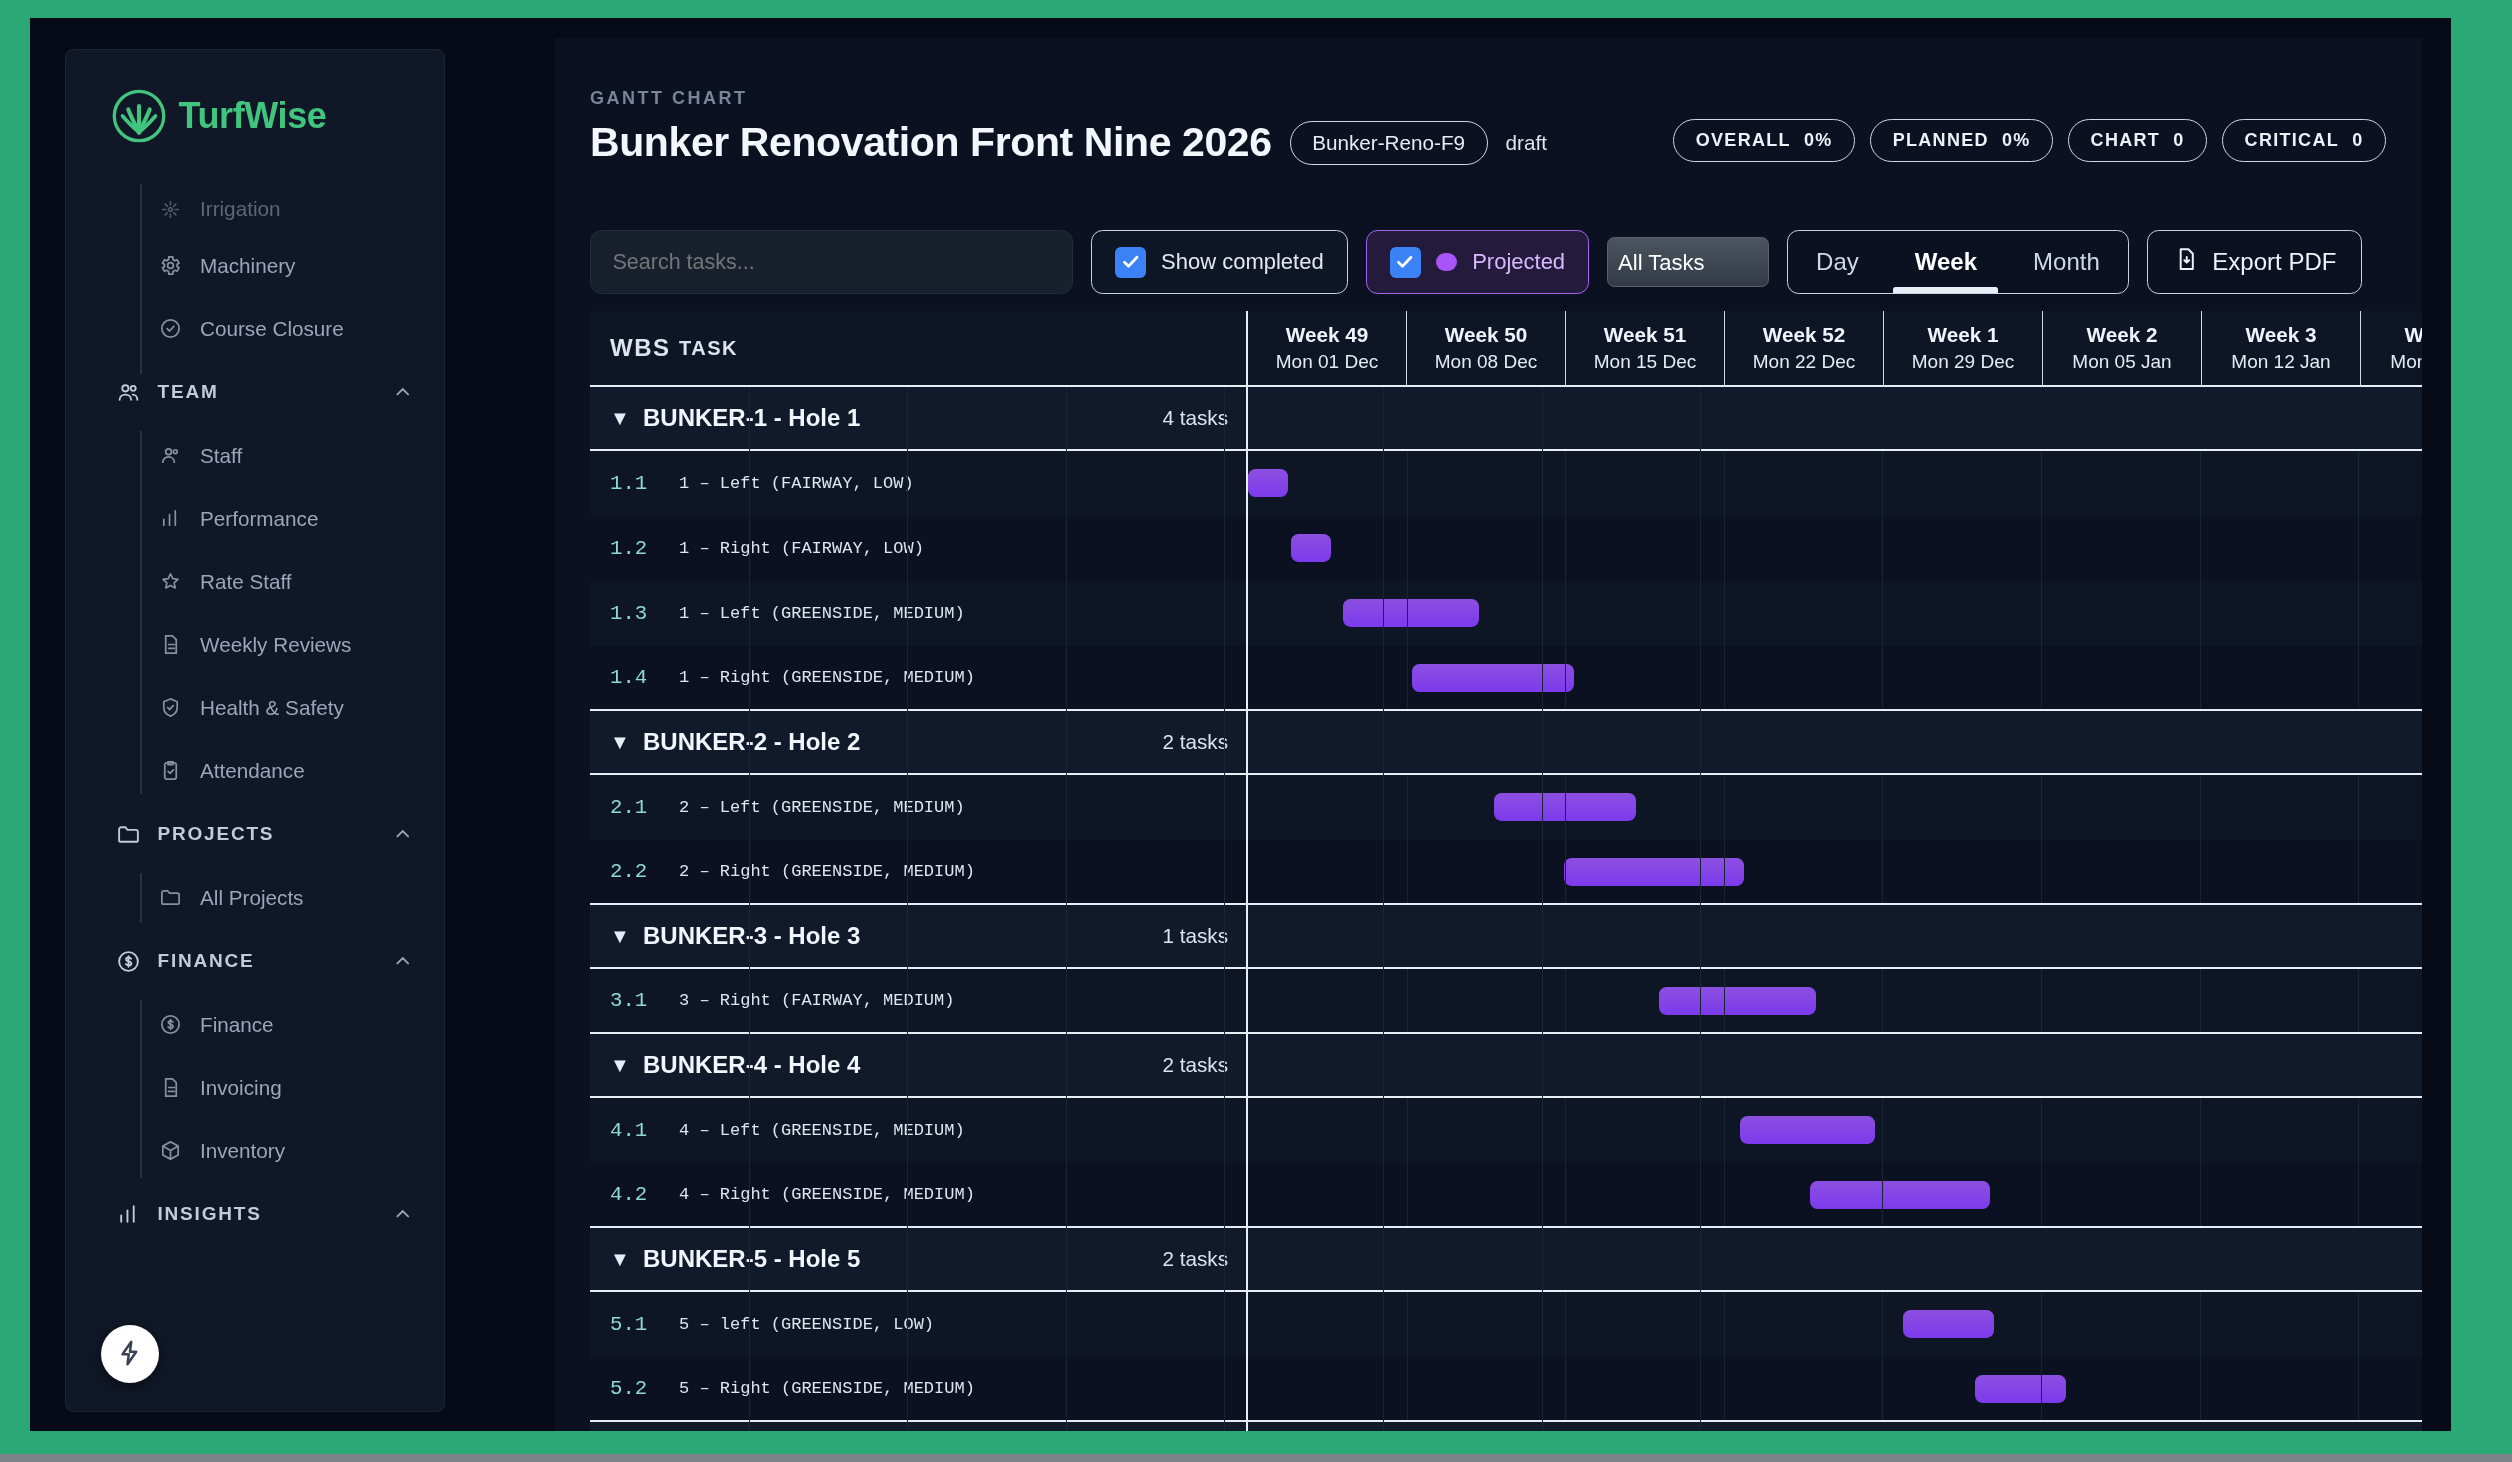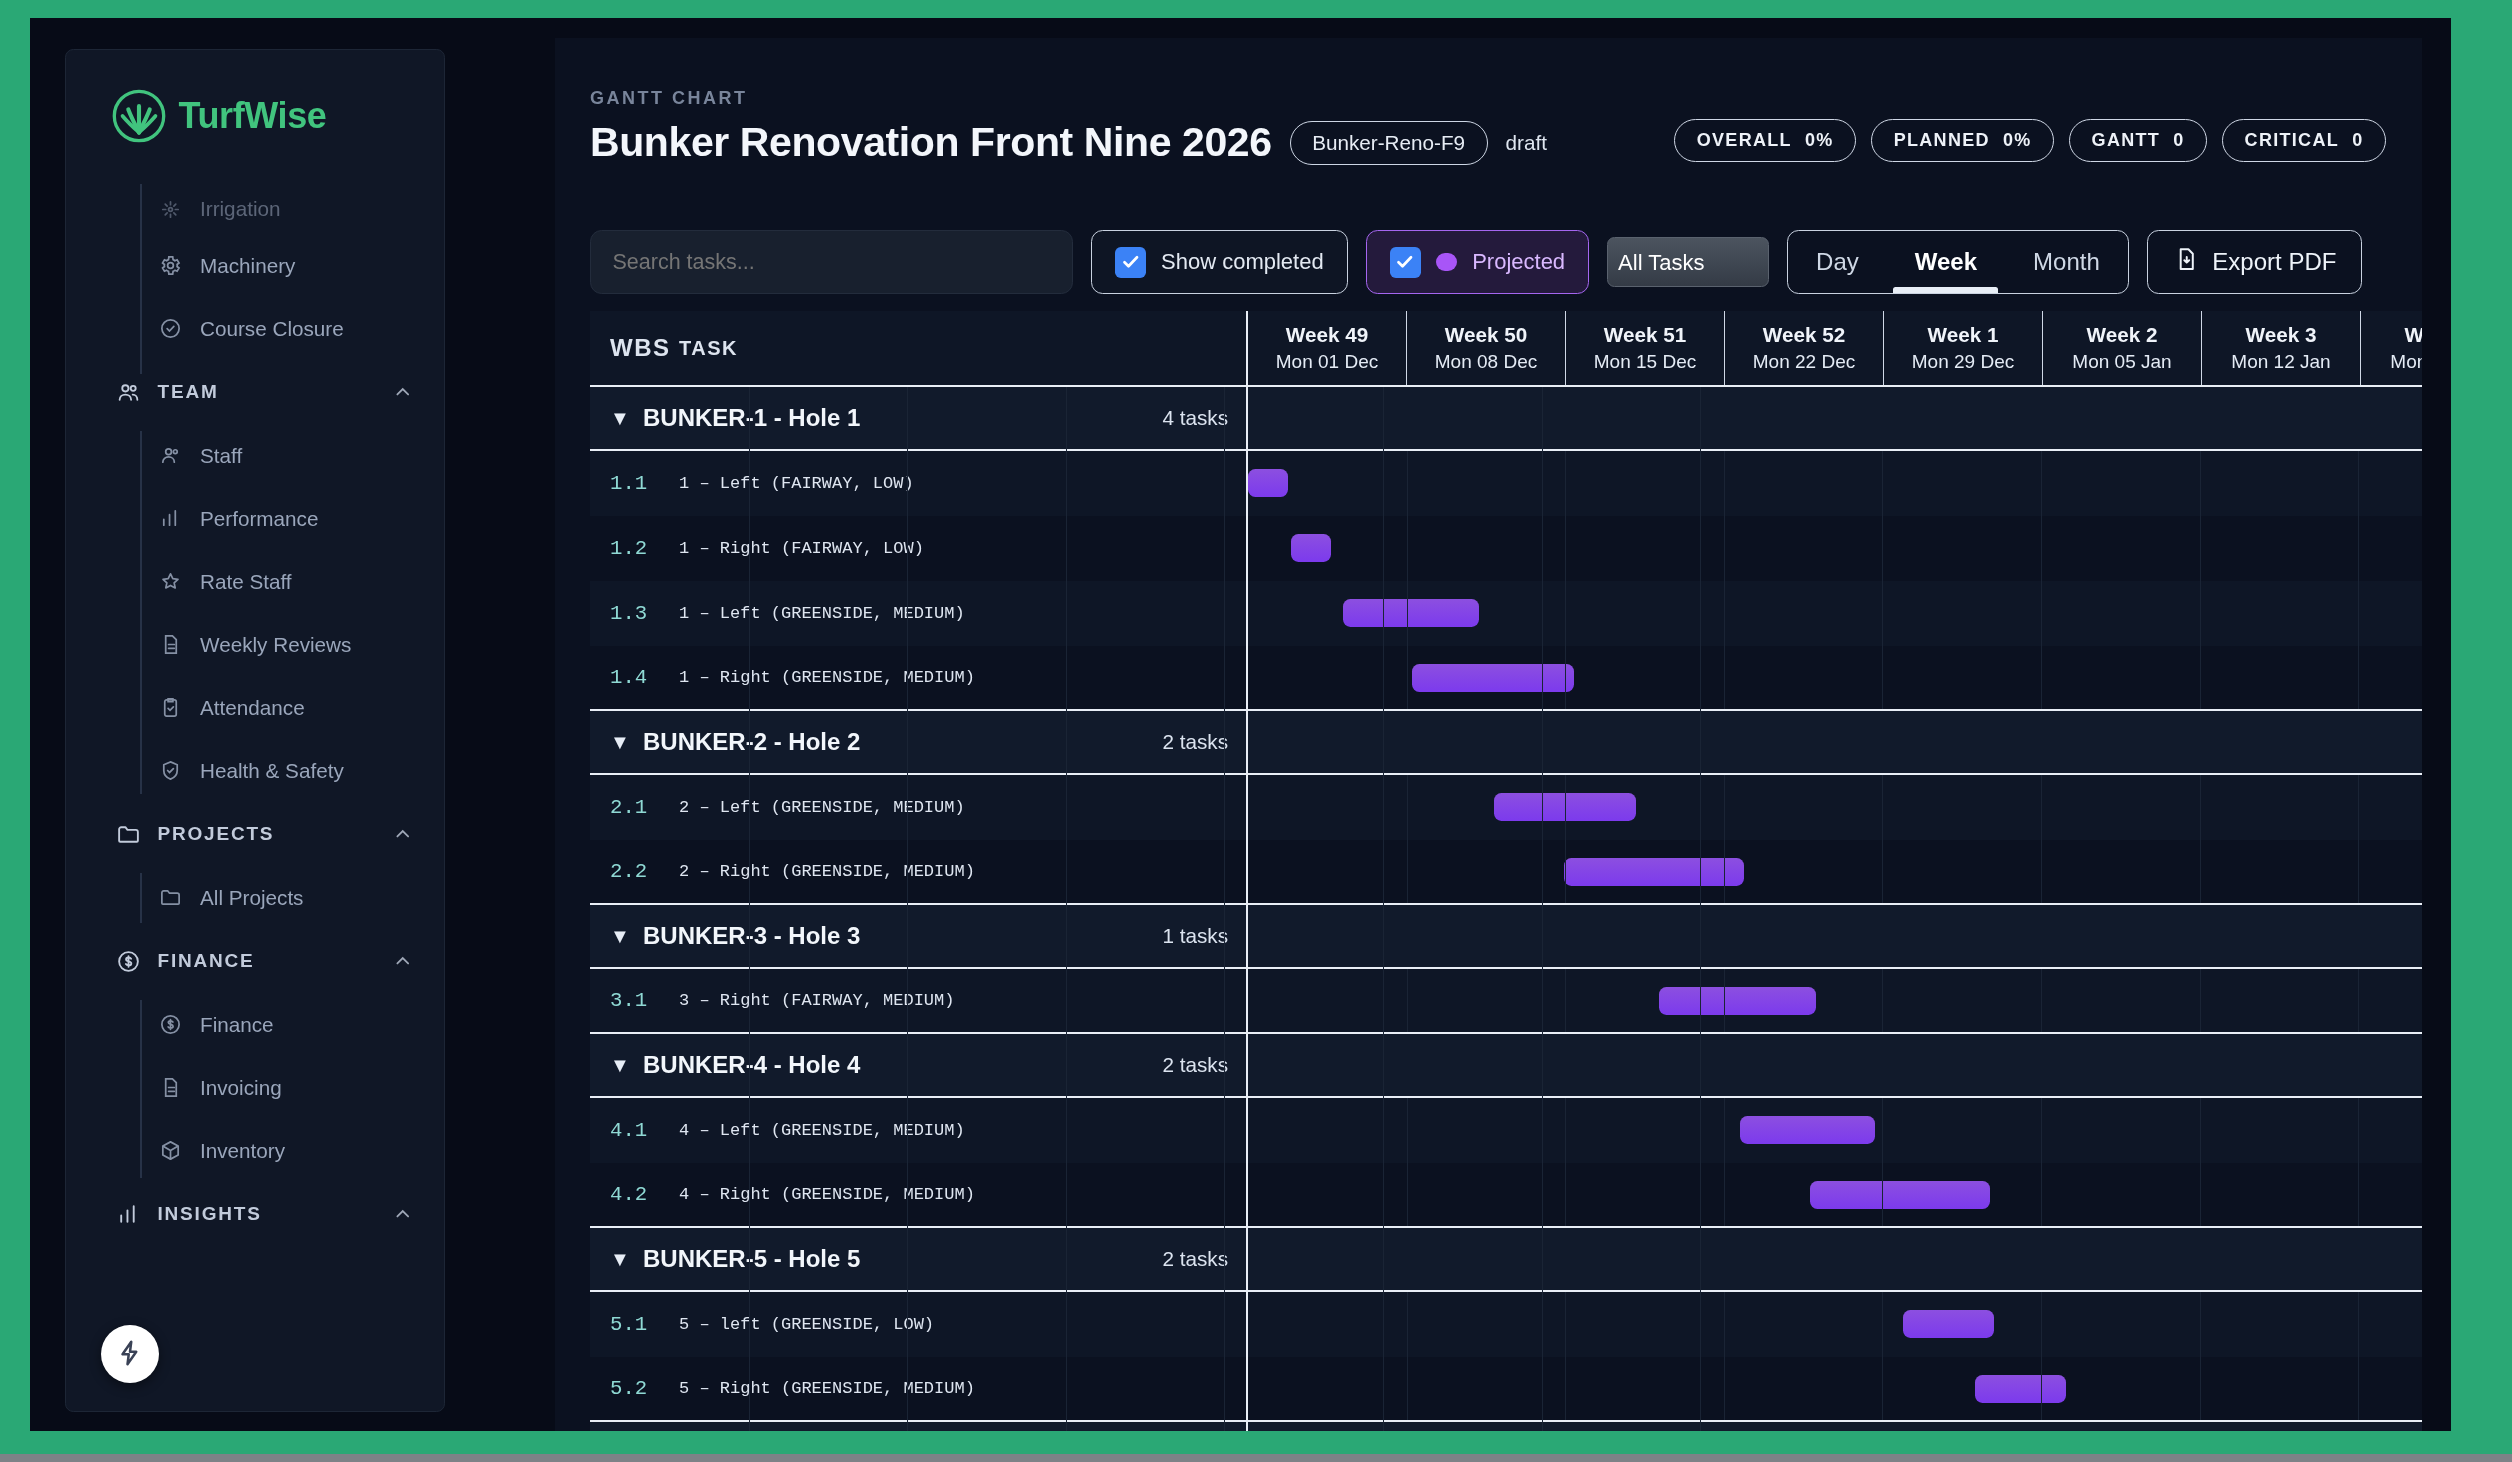--- a/index.html
+++ b/index.html
@@ -340,36 +340,36 @@
                 <path d="M7 3h7l4 4v14H7z"></path>
                 <path d="M10 12h6M10 16h6"></path>
               </svg>
           </span>
           <span>Weekly Reviews</span>
         </div>
 
         <div class="nav-item">
           <span class="ico">
             <svg viewBox="0 0 24 24" fill="none" stroke="#9aa6bb" stroke-width="1.8" stroke-linecap="round">
+                <path d="M12 3l7 3v6c0 4.3-3 7.6-7 9-4-1.4-7-4.7-7-9V6z"></path>
+                <path d="M9 12l2 2 4-4"></path>
+              </svg>
+          </span>
+          <span>Health &amp; Safety</span>
+        </div>
+
+        <div class="nav-item">
+          <span class="ico">
+            <svg viewBox="0 0 24 24" fill="none" stroke="#9aa6bb" stroke-width="1.8" stroke-linecap="round">
                 <rect x="6" y="4" width="12" height="17" rx="2"></rect>
                 <path d="M9.5 3h5v3h-5z"></path>
                 <path d="M9.5 13l2 2 3.5-3.6"></path>
               </svg>
           </span>
           <span>Attendance</span>
-        </div>
-
-        <div class="nav-item">
-          <span class="ico">
-            <svg viewBox="0 0 24 24" fill="none" stroke="#9aa6bb" stroke-width="1.8" stroke-linecap="round">
-                <path d="M12 3l7 3v6c0 4.3-3 7.6-7 9-4-1.4-7-4.7-7-9V6z"></path>
-                <path d="M9 12l2 2 4-4"></path>
-              </svg>
-          </span>
-          <span>Health &amp; Safety</span>
         </div>
       </div>
 
       <div class="nav-section">
         <span class="ico" style="width:25px;height:25px;">
           <svg viewBox="0 0 24 24" fill="none" stroke="#c2cbdb" stroke-width="1.8" stroke-linejoin="round">
               <path d="M3 7a2 2 0 0 1 2-2h4l2 2.5h8a2 2 0 0 1 2 2V18a1 1 0 0 1-1 1H4a1 1 0 0 1-1-1z"></path>
             </svg>
         </span>
         <span class="sec-label">PROJECTS</span>
@@ -479,21 +479,21 @@
       <div id="kpis">
         <div class="kpi">
           <span>OVERALL</span>
           <span>0%</span>
         </div>
         <div class="kpi">
           <span>PLANNED</span>
           <span>0%</span>
         </div>
         <div class="kpi">
-          <span>GANTT</span>
+          <span>CHART</span>
           <span>0</span>
         </div>
         <div class="kpi">
           <span>CRITICAL</span>
           <span>0</span>
         </div>
       </div>
 
       <div id="toolbar">
         <input id="search-box" type="text" placeholder="Search tasks..." style="">

